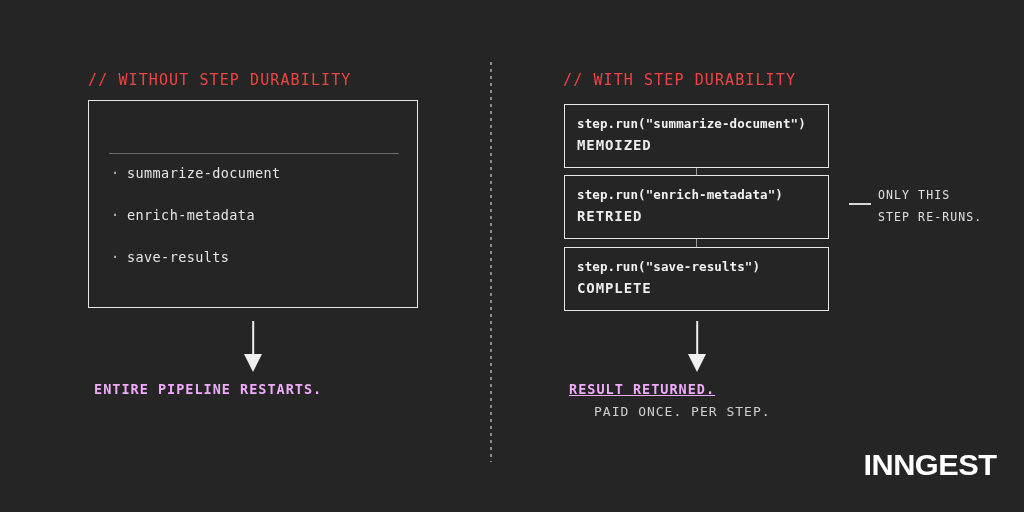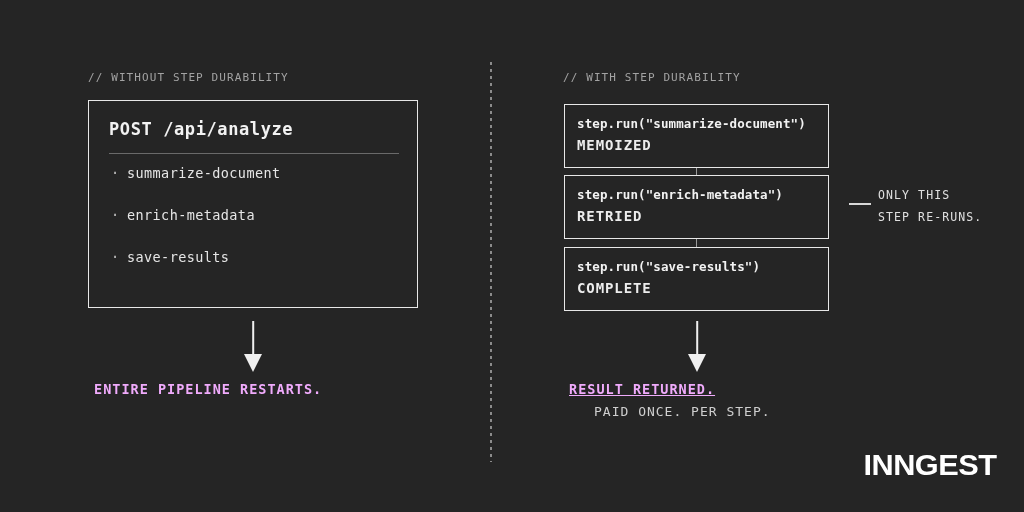--- a/index.html
+++ b/index.html
@@ -11,23 +11,23 @@
   }
   .canvas {
     position:relative;
     width:1024px; height:512px;
     background:#252525;
   }
 
   
   .col-header {
     position:absolute;
-    font-size:11px;
+    font-size:15px;
     letter-spacing:1.1px;
-    color:#a3a3a3;
+    color:#ef4444;
     font-weight:400;
     white-space:nowrap;
   }
   #hdr-left  { left:88px;  top:71px; }
   #hdr-right { left:563px; top:71px; }
 
   
   .divider {
     position:absolute;
     left:490px; top:62px;
@@ -199,21 +199,20 @@
 
 <div class="canvas">
 
   <div class="col-header" id="hdr-left">// WITHOUT STEP DURABILITY</div>
 
   <div class="col-header" id="hdr-right">// WITH STEP DURABILITY</div>
 
   <div class="divider"></div>
 
   <div class="mono-box">
-    <div class="mono-title">POST /api/analyze</div>
     <div class="mono-rule"></div>
 
     <div class="mono-item i0">
       <span class="dot">·</span><span>summarize-document</span>
     </div>
     <div class="mono-item i1">
       <span class="dot">·</span><span>enrich-metadata</span>
     </div>
     <div class="mono-item i2">
       <span class="dot">·</span><span>save-results</span>

